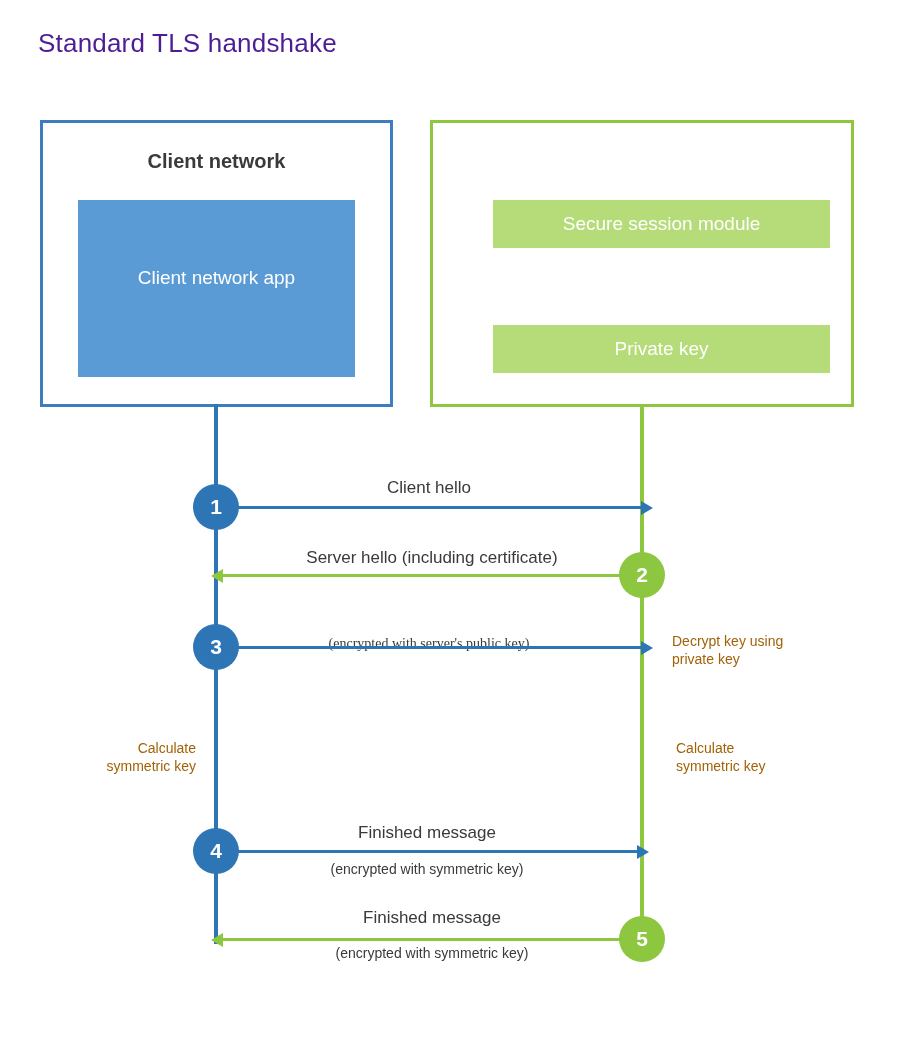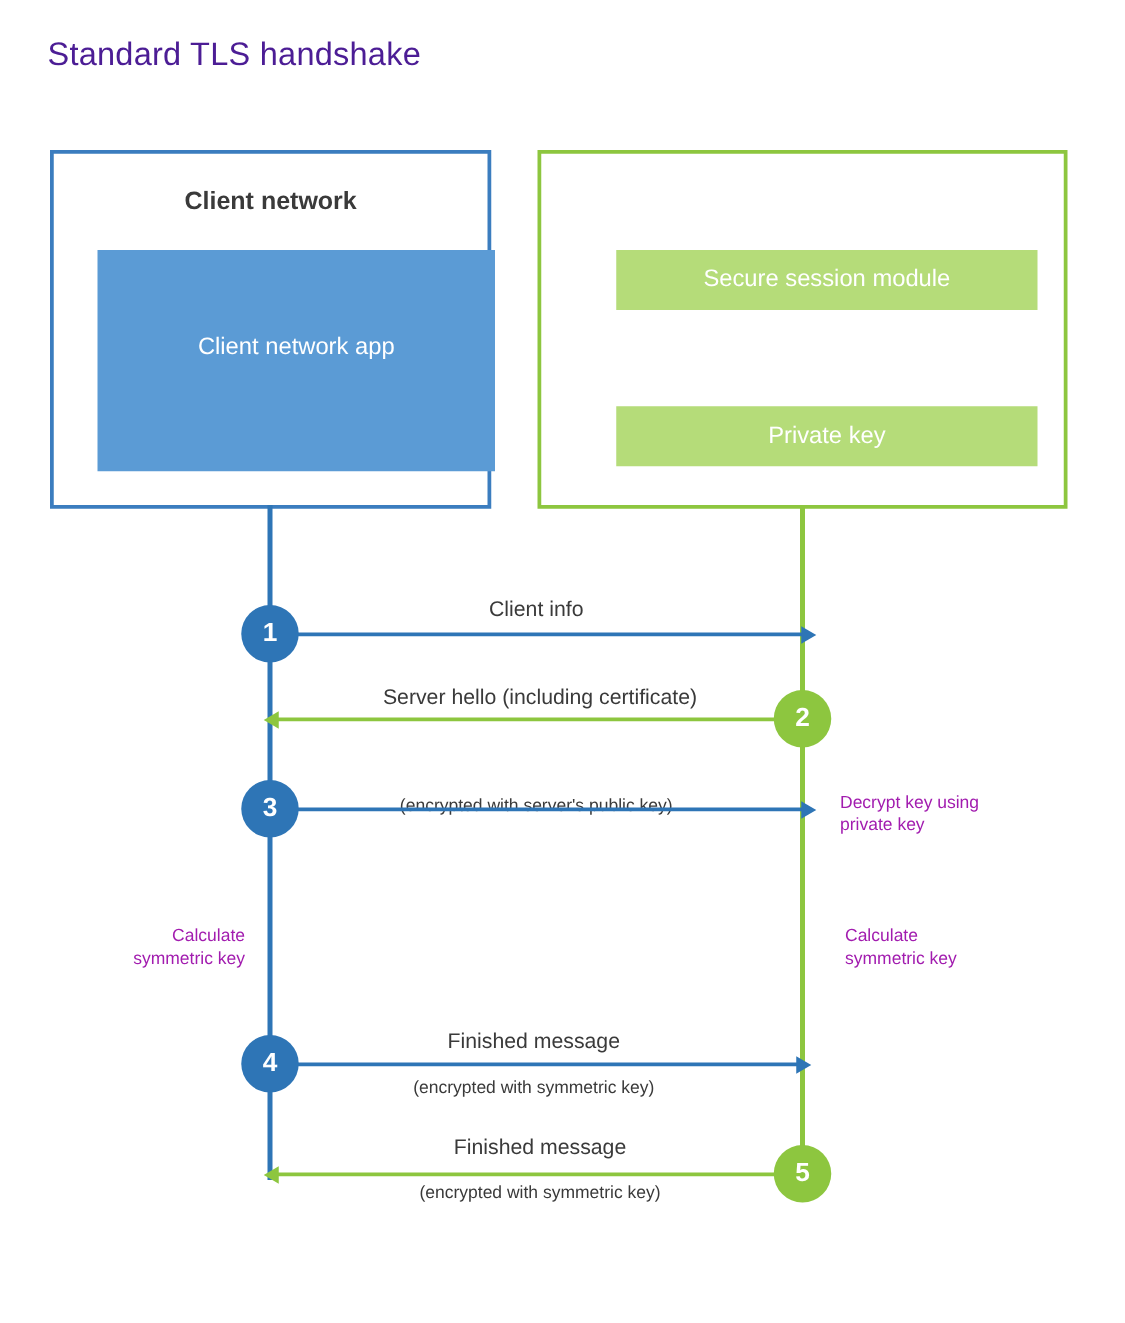--- a/index.html
+++ b/index.html
@@ -56,21 +56,21 @@
     font-size: 20px;
     font-weight: bold;
     color: #3a3a3a;
   }
 
   
   #client-app-block {
     position: absolute;
     left: 35px;
     top: 77px;
-    width: 318px;
+    width: 277px;
     height: 177px;
     background: #5B9BD5;
     color: #ffffff;
     font-size: 19px;
     display: flex;
     align-items: center;
     justify-content: center;
     text-align: center;
     line-height: 1.35;
     padding-bottom: 22px;
@@ -176,32 +176,32 @@
     font-size: 17px;
     line-height: 1.2;
   }
   .arrow-label .secondary {
     font-size: 14px;
     line-height: 1.2;
   }
   #label-1 { left: 216px; top: 478px; width: 426px; }
   #label-2 { left: 222px; top: 548px; width: 420px; }
   #label-3 { left: 216px; top: 618px; width: 426px; }
-  #label-3 .secondary { margin-top: 18px; }
+  #label-3 .secondary { margin-top: 18px; font-family: Liberation Serif, serif; }
   #label-4 { left: 216px; top: 823px; width: 422px; }
   #label-4 .secondary { margin-top: 18px; }
   #label-5 { left: 222px; top: 908px; width: 420px; }
   #label-5 .secondary { margin-top: 17px; }
 
   
   .side-note {
     position: absolute;
     font-size: 14px;
     line-height: 1.3;
-    color: #a21caf;
+    color: #a16207;
     white-space: pre-line;
   }
   #note-decrypt {
     left: 672px;
     top: 632px;
     text-align: left;
   }
   #note-calc-client {
     left: 56px;
     top: 739px;
@@ -226,21 +226,21 @@
 
 <div id="server-box" class="participant-box">
   <div id="server-block-0" class="server-block">Secure session module</div>
   <div id="server-block-2" class="server-block">Private key</div>
 </div>
 
 <div id="client-lifeline" class="lifeline"></div>
 <div id="server-lifeline" class="lifeline"></div>
 
 <div id="label-1" class="arrow-label">
-  <div class="primary">Client info</div>
+  <div class="primary">Client hello</div>
 </div>
 <div id="arrow-1" class="arrow blue right"></div>
 <div id="step-circle-1" class="step-circle blue">1</div>
 
 <div id="label-2" class="arrow-label">
   <div class="primary">Server hello (including certificate)</div>
 </div>
 <div id="arrow-2" class="arrow green left"></div>
 <div id="step-circle-2" class="step-circle green">2</div>
 

